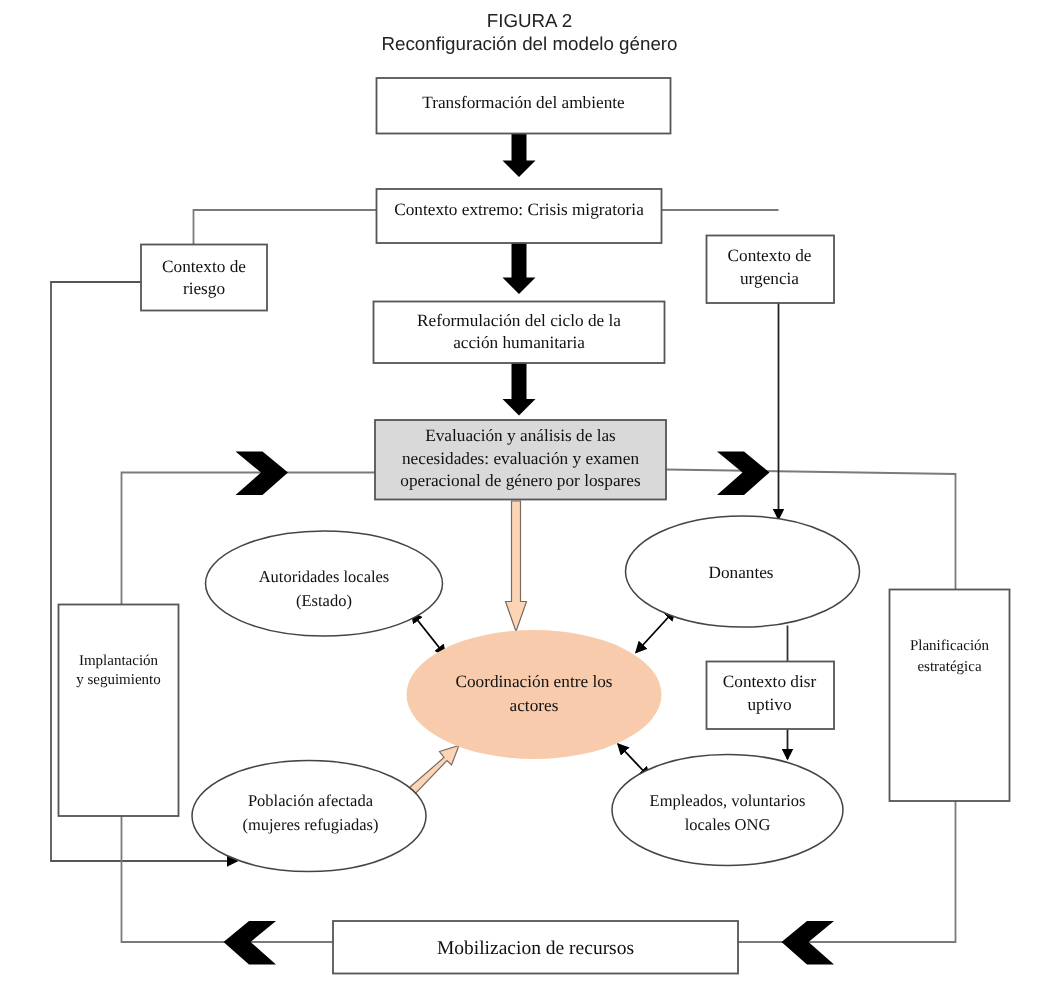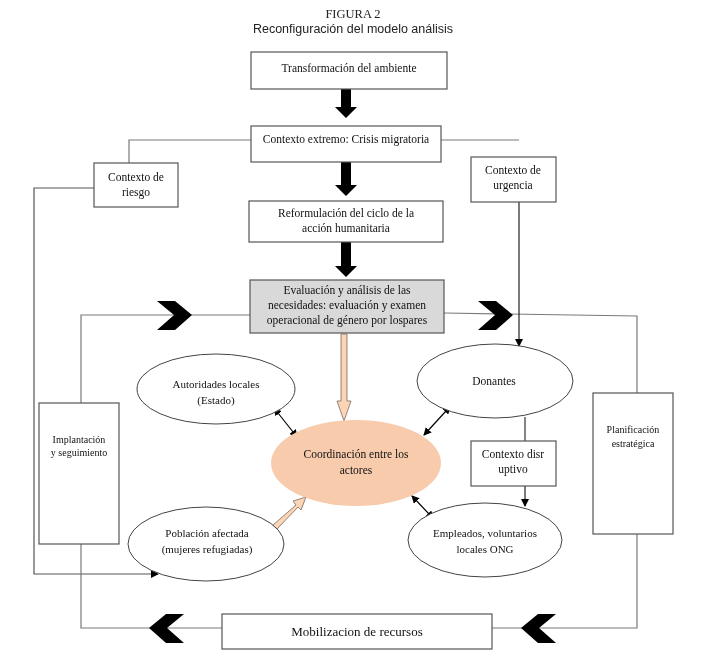--- a/index.html
+++ b/index.html
@@ -7,22 +7,22 @@
     #stage { position: absolute; left: 0; top: 0; width: 706px; height: 660px; }
     .hdr {
       position: absolute; left: 0; width: 706px; text-align: center;
       font-family: "Liberation Sans", sans-serif; font-size: 12.5px; color: #222;
     }
   </style>
 </head>
 <body>
 
 <div id="stage">
-  <div class="hdr" style="top:7px;font-family:Liberation Serif, serif;">FIGURA 2</div>
-  <div class="hdr" style="top:22px;">Reconfiguración del modelo análisis</div>
+  <div class="hdr" style="top:7px;">FIGURA 2</div>
+  <div class="hdr" style="top:22px;">Reconfiguración del modelo género</div>
 
   <svg id="diagram" width="706" height="660" viewBox="0 0 706 660" style="position:absolute;left:0;top:0;">
     <defs>
       <marker id="ah" markerWidth="8" markerHeight="8" refX="7" refY="4" orient="auto" markerUnits="userSpaceOnUse">
         <path d="M0,0 L8,4 L0,8 Z" fill="#000"></path>
       </marker>
       <marker id="ahs" markerWidth="8" markerHeight="8" refX="1" refY="4" orient="auto-start-reverse" markerUnits="userSpaceOnUse">
         <path d="M0,0 L8,4 L0,8 Z" fill="#000"></path>
       </marker>
     </defs>

